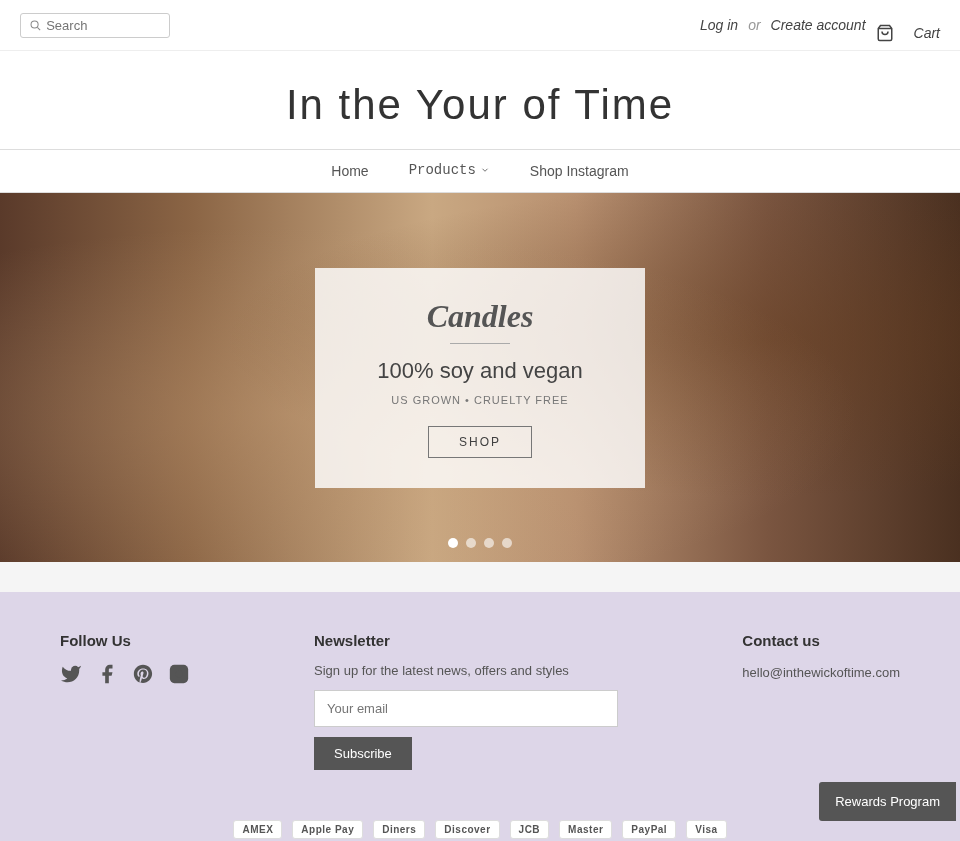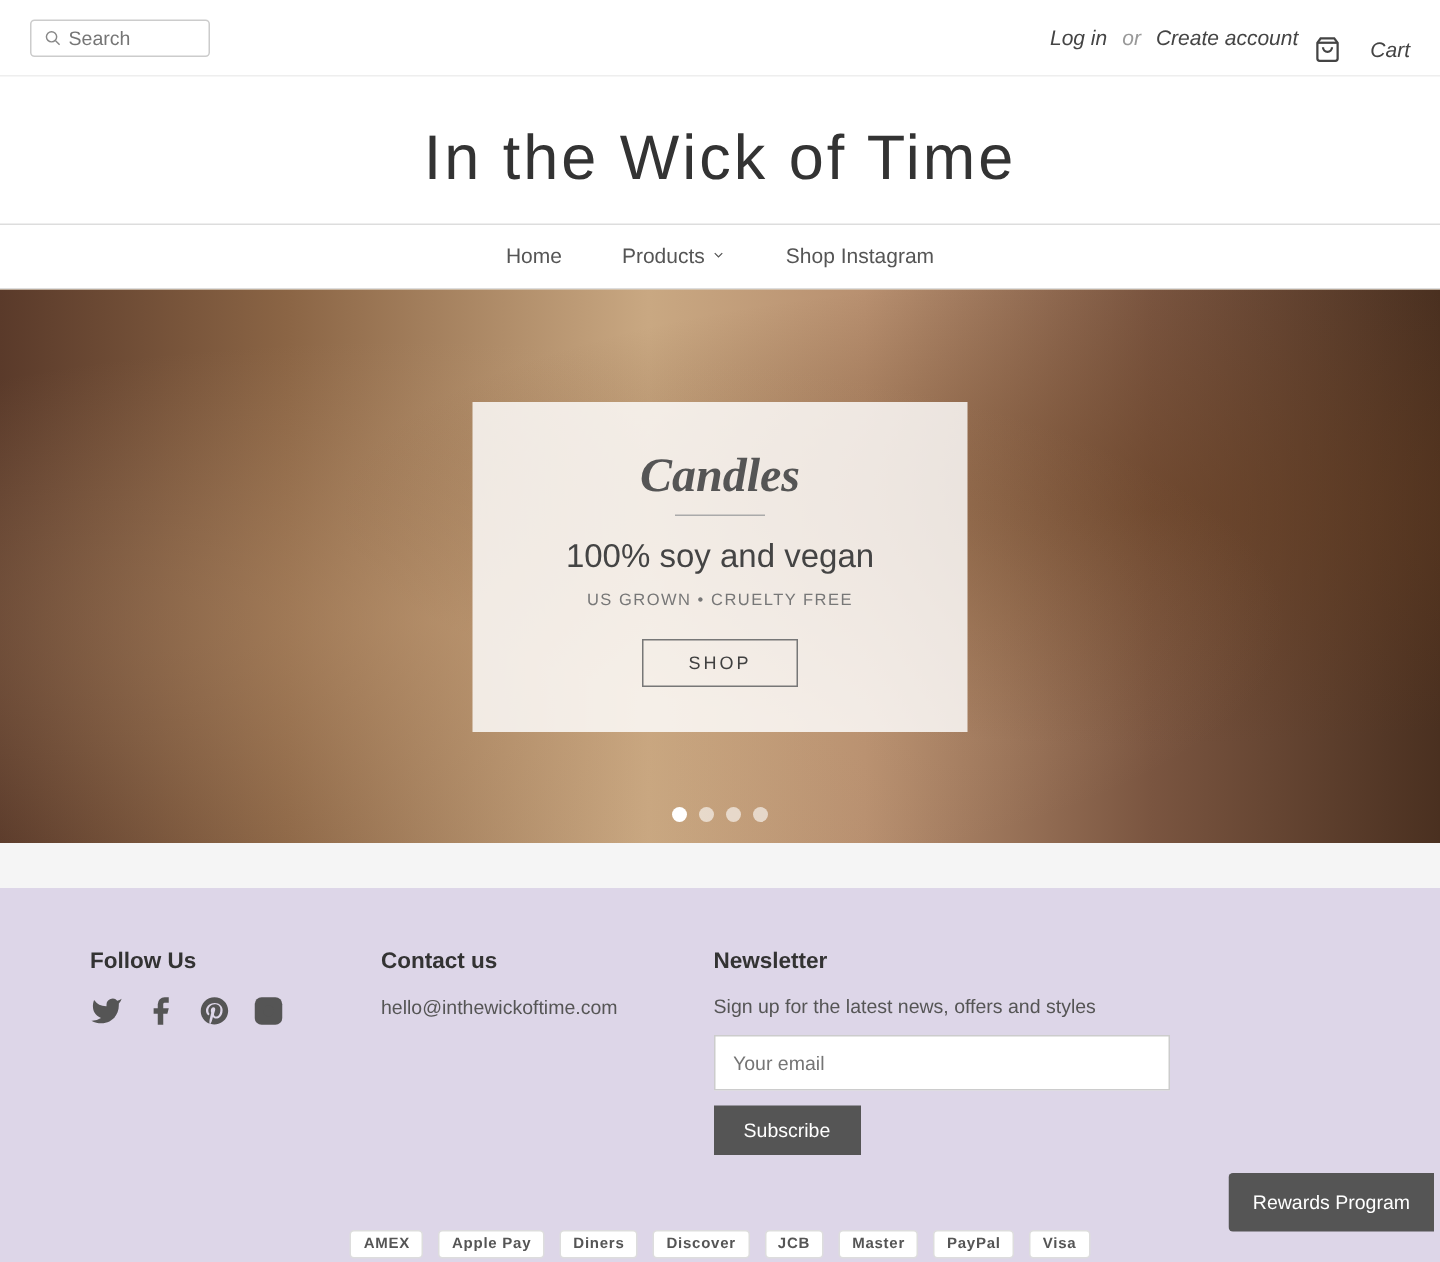--- a/index.html
+++ b/index.html
@@ -13,21 +13,21 @@
       padding: 8px 20px;
       border-bottom: 1px solid #eee;
       background: #fff;
     }
     .search-form {
       display: flex;
       align-items: flex-start;
       border: 1px solid #ccc;
       border-radius: 3px;
       padding: 4px 8px;
-      width: 120px;
+      width: 150px;
     }
     .search-icon-svg {
       width: 14px;
       height: 14px;
       margin-right: 5px;
       fill: none;
       stroke: #888;
       stroke-width: 2;
     }
     .search-input {
@@ -93,20 +93,21 @@
     }
     .main-nav a {
       text-decoration: none;
       color: #555;
       font-size: 14px;
     }
     .products-dropdown {
       display: flex;
       align-items: center;
       gap: 4px;
+      font-family: Liberation Mono, monospace;
     }
     .chevron-down {
       width: 10px;
       height: 10px;
       fill: none;
       stroke: #555;
       stroke-width: 2;
     }
 
     
@@ -187,21 +188,21 @@
       background: rgba(255,255,255,1);
     }
 
     
     .footer {
       background: #ddd6e8;
       padding: 40px 60px 20px;
     }
     .footer-top {
       display: flex;
-      justify-content: flex-start;
+      justify-content: space-between;
       gap: 64px;
       margin-bottom: 30px;
     }
     .footer-col h3 {
       font-size: 15px;
       font-weight: 600;
       color: #333;
       margin-bottom: 14px;
     }
     .footer-col p, .footer-col a {
@@ -315,21 +316,21 @@
         <path d="M6 2L3 6v14a2 2 0 002 2h14a2 2 0 002-2V6l-3-4z"></path>
         <line x1="3" y1="6" x2="21" y2="6"></line>
         <path d="M16 10a4 4 0 01-8 0"></path>
       </svg>
       <span>Cart</span>
     </div>
   </nav>
 </header>
 
 <div class="site-title-wrap">
-  <h1 class="site-title">In the Wick of Time</h1>
+  <h1 class="site-title">In the Your of Time</h1>
 </div>
 
 <div class="main-nav-wrap">
   <ul class="main-nav">
     <li>
       <a href="#">Home</a>
     </li>
     <li>
       <a href="#" class="products-dropdown">
         <span>Products</span>
@@ -391,29 +392,29 @@
           <svg class="social-icon" viewBox="0 0 24 24">
             <rect x="2" y="2" width="20" height="20" rx="5" ry="5"></rect>
             <path d="M16 11.37A4 4 0 1112.63 8 4 4 0 0116 11.37z"></path>
             <line x1="17.5" y1="6.5" x2="17.51" y2="6.5"></line>
           </svg>
         </a>
       </div>
     </div>
 
     <div class="footer-col">
-      <h3>Contact us</h3>
-      <a href="#">hello@inthewickoftime.com</a>
-    </div>
-
-    <div class="footer-col">
       <h3>Newsletter</h3>
       <p style="margin-bottom:12px;">Sign up for the latest news, offers and styles</p>
       <input class="newsletter-input" type="email" placeholder="Your email" style="">
       <button class="subscribe-btn">Subscribe</button>
+    </div>
+
+    <div class="footer-col">
+      <h3>Contact us</h3>
+      <a href="#">hello@inthewickoftime.com</a>
     </div>
   </div>
 
   <div class="footer-bottom">
     <div class="payment-icons">
       <span class="payment-badge">AMEX</span>
       <span class="payment-badge">Apple Pay</span>
       <span class="payment-badge">Diners</span>
       <span class="payment-badge">Discover</span>
       <span class="payment-badge">JCB</span>

